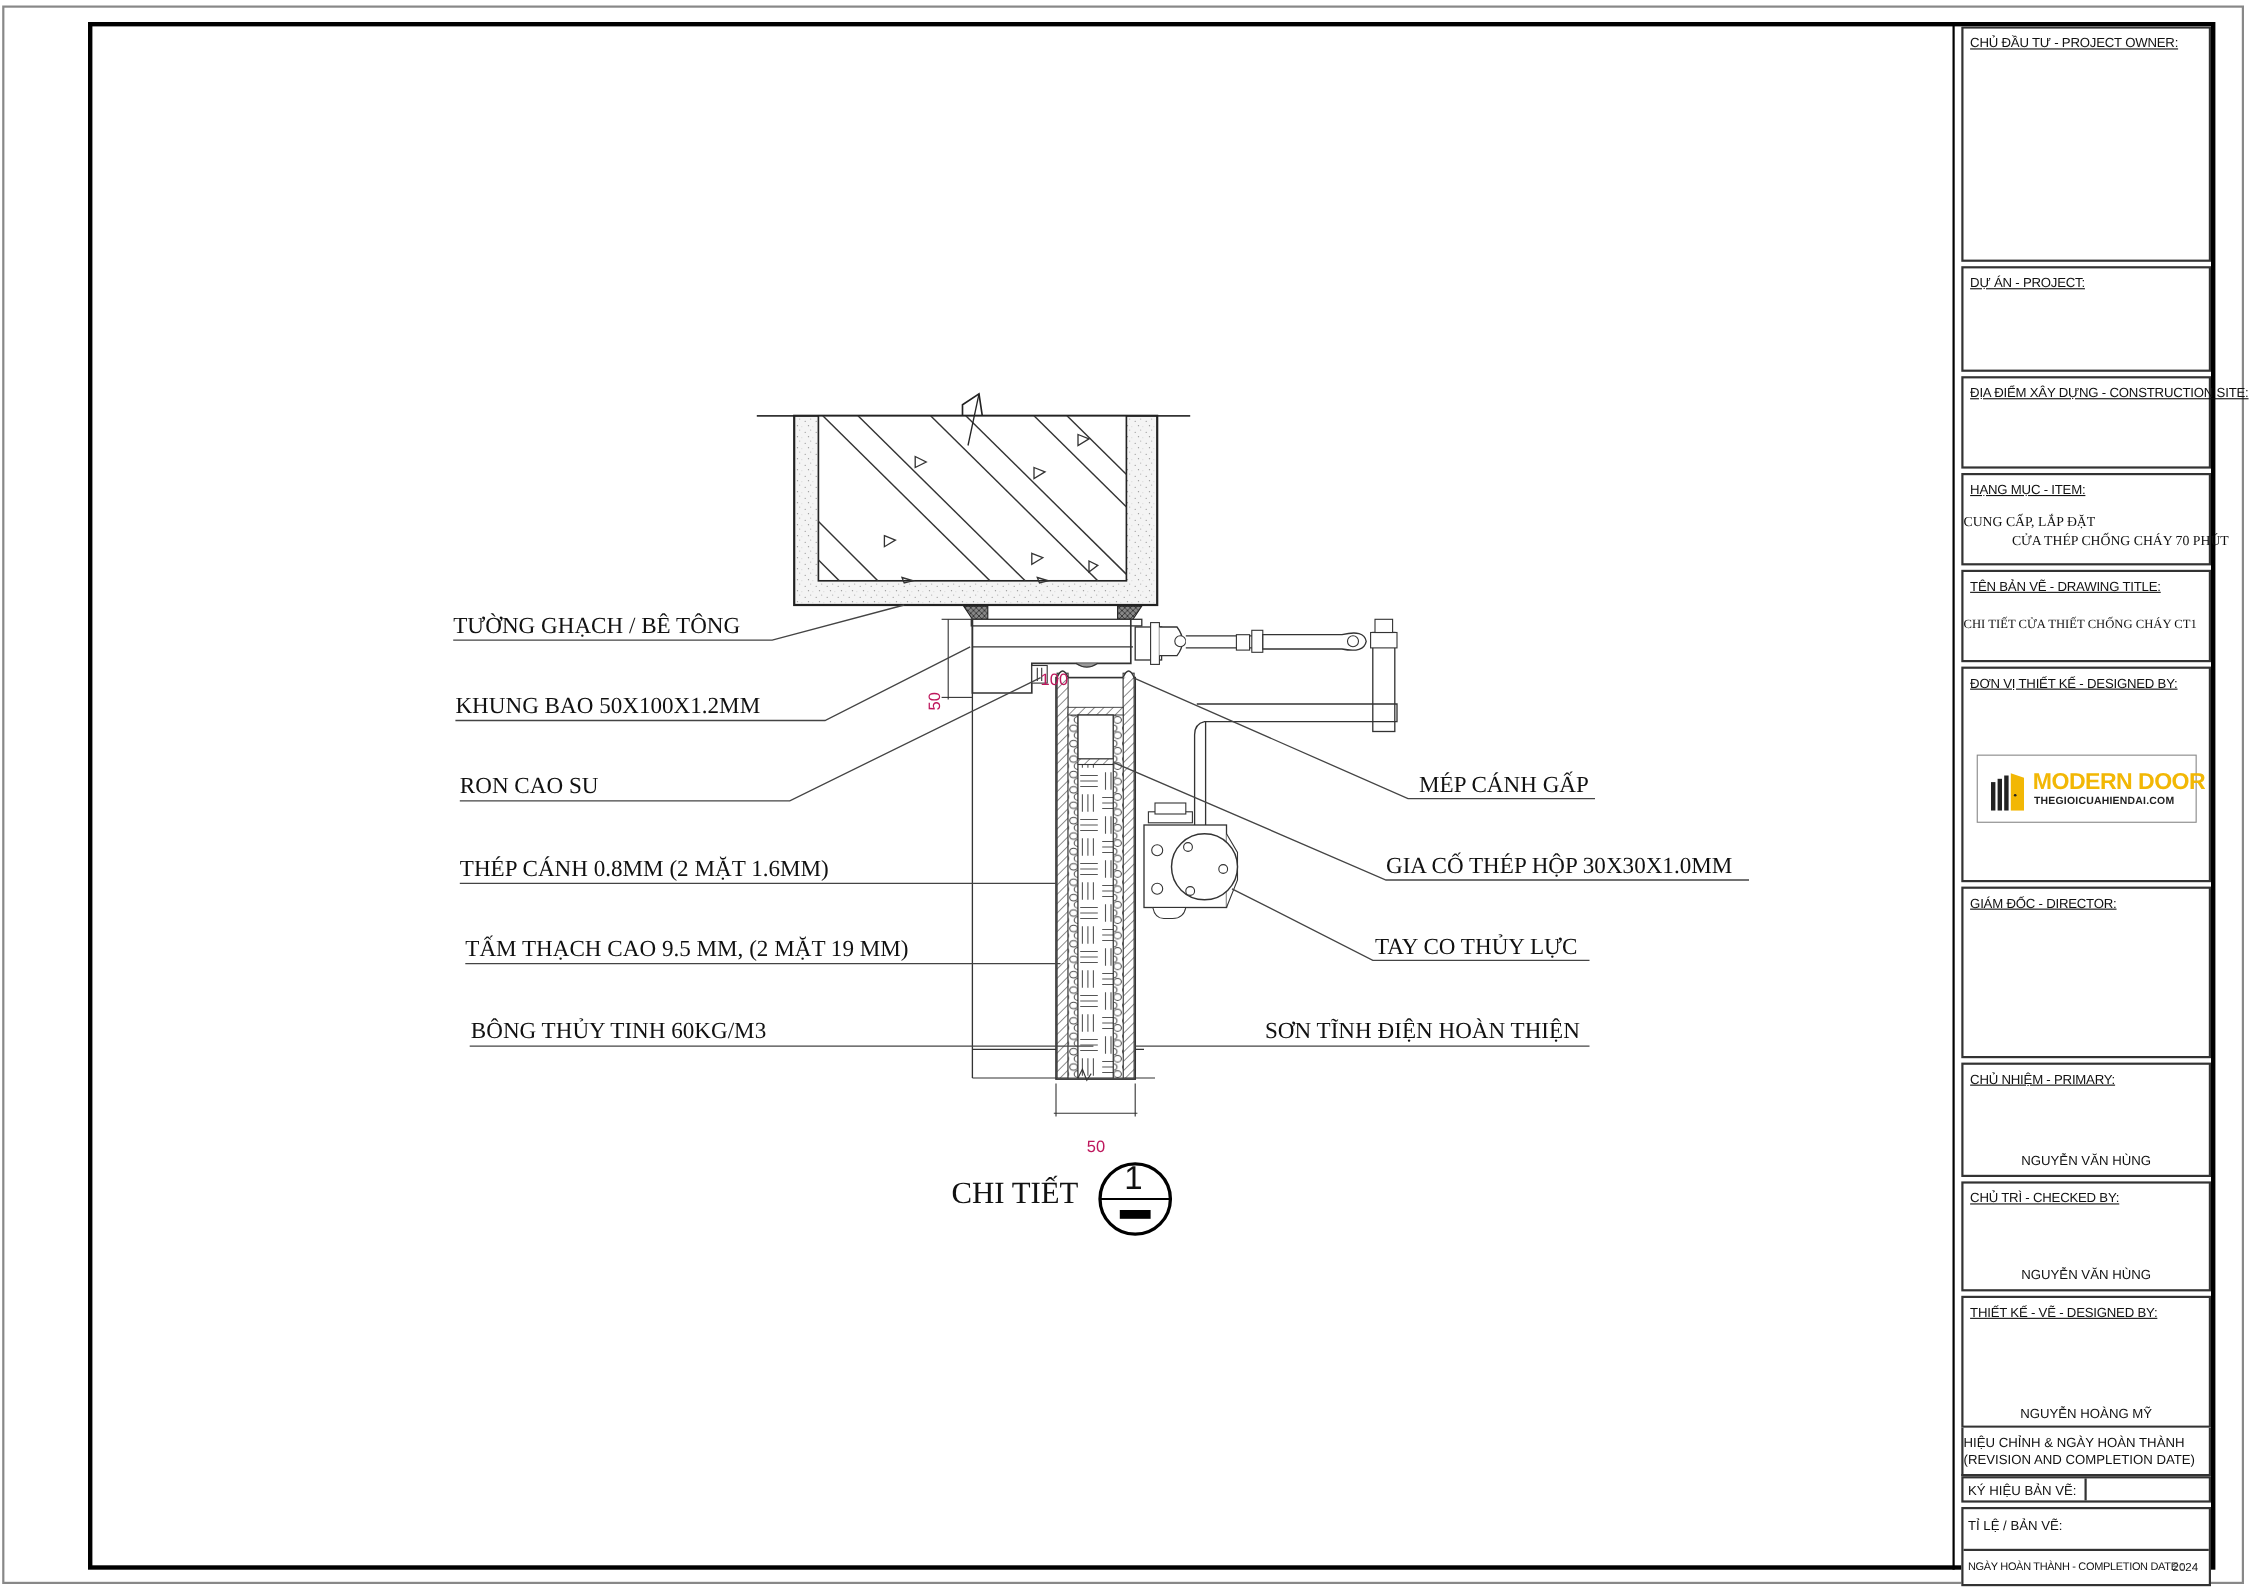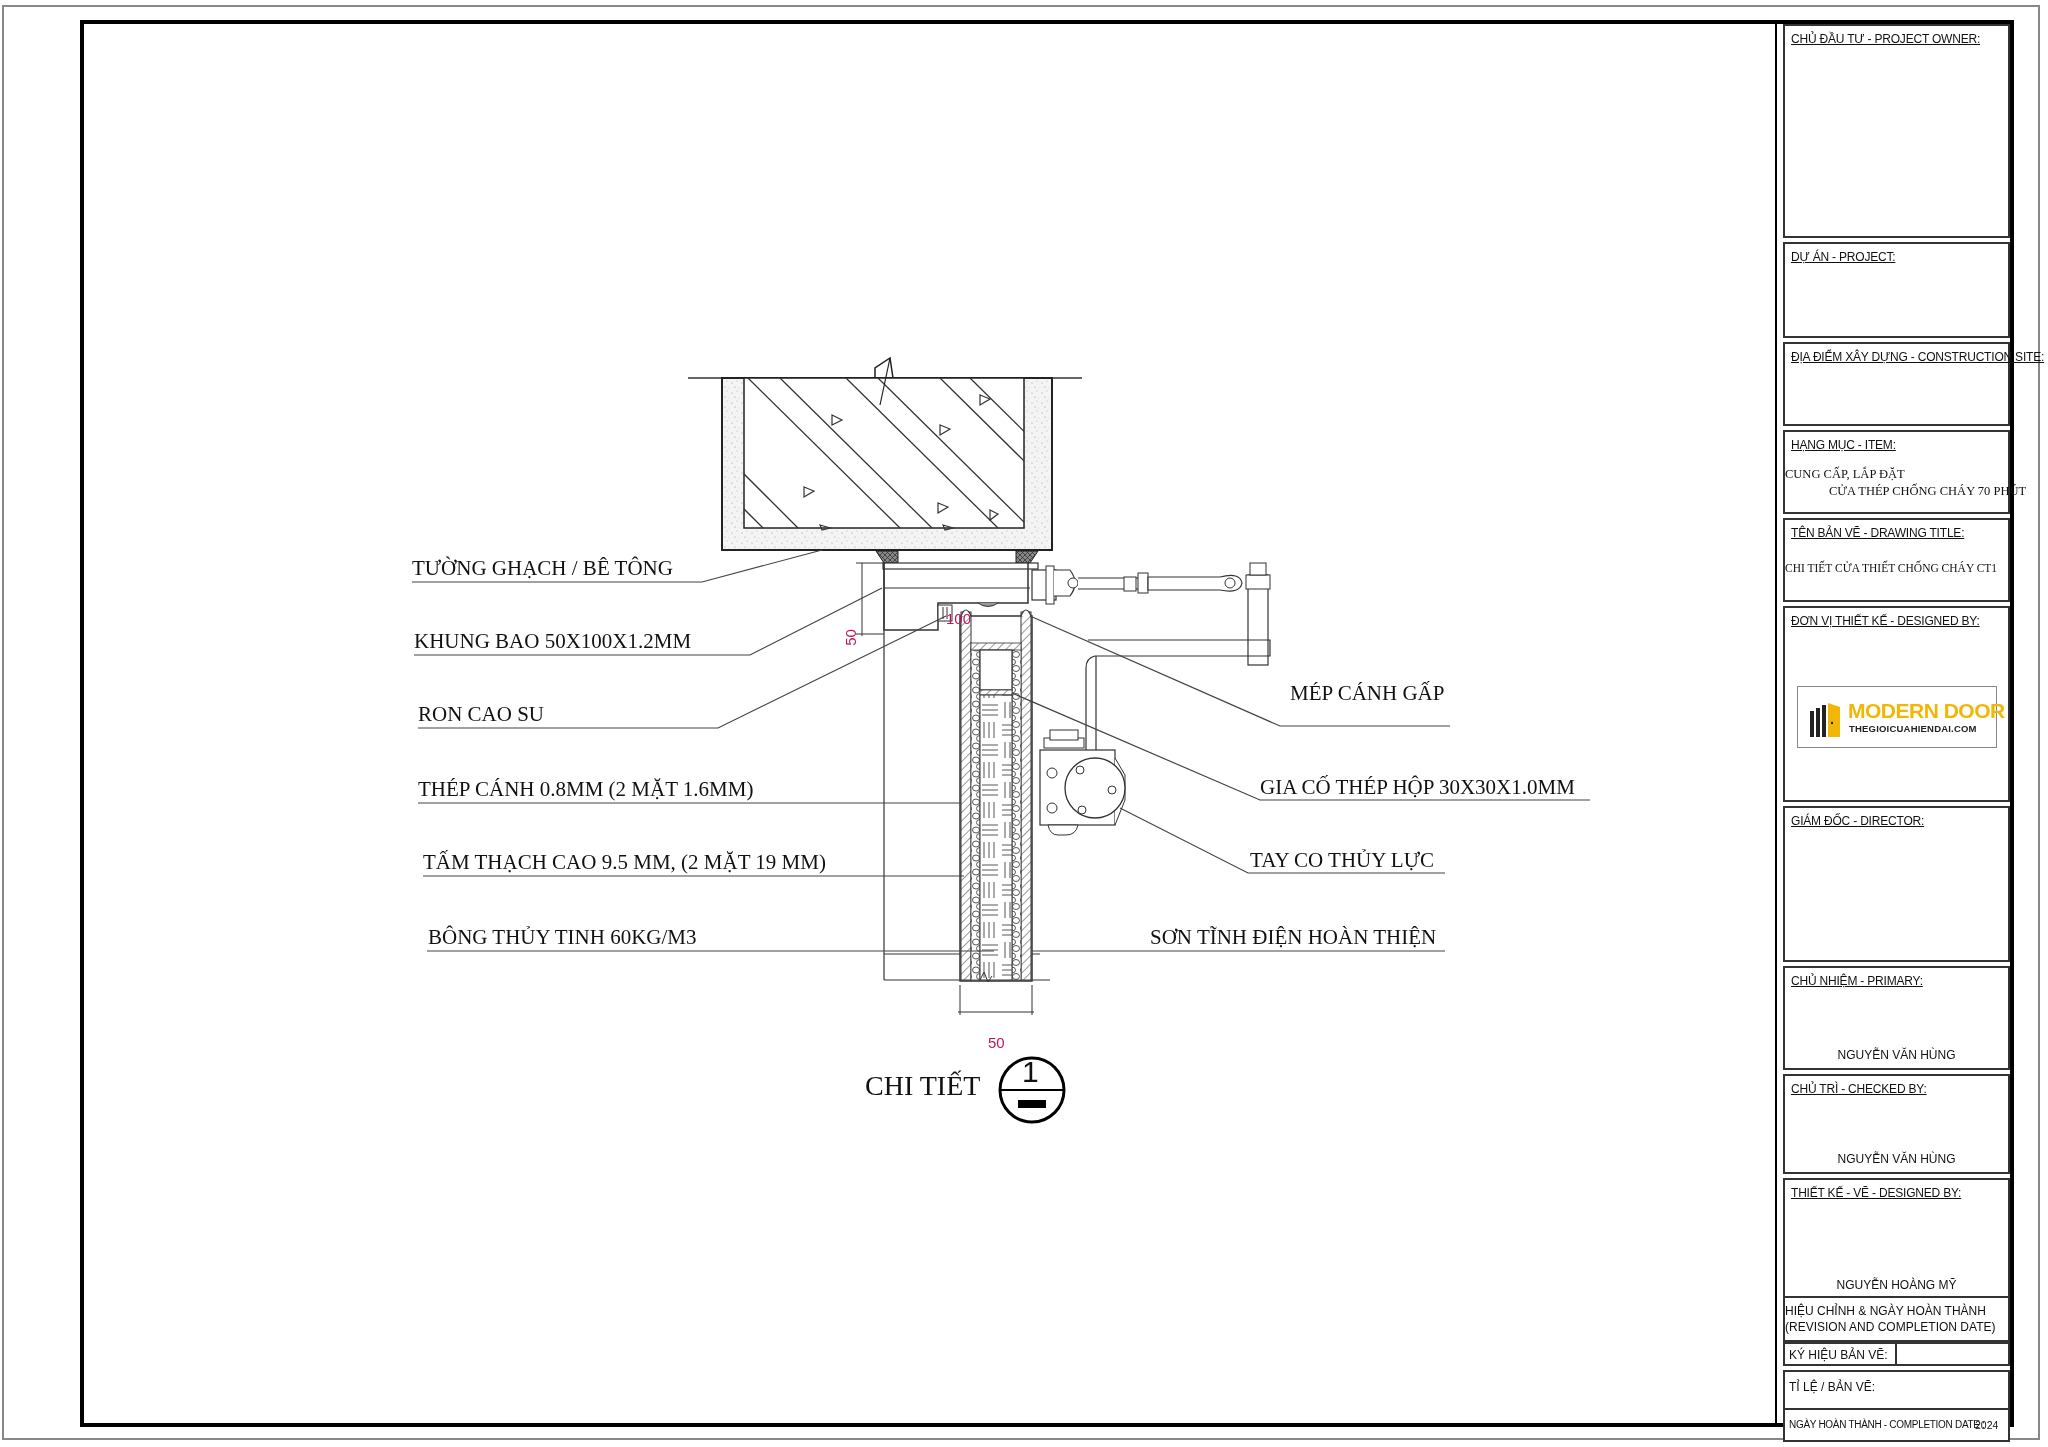--- a/index.html
+++ b/index.html
@@ -174,21 +174,21 @@
   </g>
 </svg>
 
 <div class="lbl" style="left:412px; top:556px;">TƯỜNG GHẠCH / BÊ TÔNG</div>
 <div class="lbl" style="left:414px; top:629px;">KHUNG BAO 50X100X1.2MM</div>
 <div class="lbl" style="left:418px; top:702px;">RON CAO SU</div>
 <div class="lbl" style="left:418px; top:777px;">THÉP CÁNH 0.8MM (2 MẶT 1.6MM)</div>
 <div class="lbl" style="left:423px; top:850px;">TẤM THẠCH CAO 9.5 MM, (2 MẶT 19 MM)</div>
 <div class="lbl" style="left:428px; top:925px;">BÔNG THỦY TINH 60KG/M3</div>
 
-<div class="lbl" style="left:1290px; top:681px;">MÉP CÁNH GẤP</div>
+<div class="lbl" style="left:1290px; top:701px;">MÉP CÁNH GẤP</div>
 <div class="lbl" style="left:1260px; top:775px;">GIA CỐ THÉP HỘP 30X30X1.0MM</div>
 <div class="lbl" style="left:1250px; top:848px;">TAY CO THỦY LỰC</div>
 <div class="lbl" style="left:1150px; top:925px;">SƠN TĨNH ĐIỆN HOÀN THIỆN</div>
 
 <div class="dim" style="left:946px; top:571px;">100</div>
 <div class="dim" style="left:842px; top:590px; transform:rotate(-90deg);">50</div>
 <div class="dim" style="left:988px; top:995px;">50</div>
 
 <div class="chi-tiet">CHI TIẾT</div>
 <div class="detail-num">1</div>

